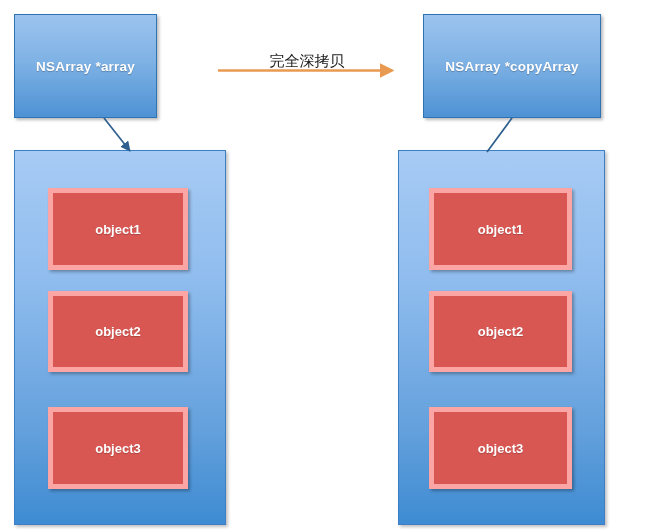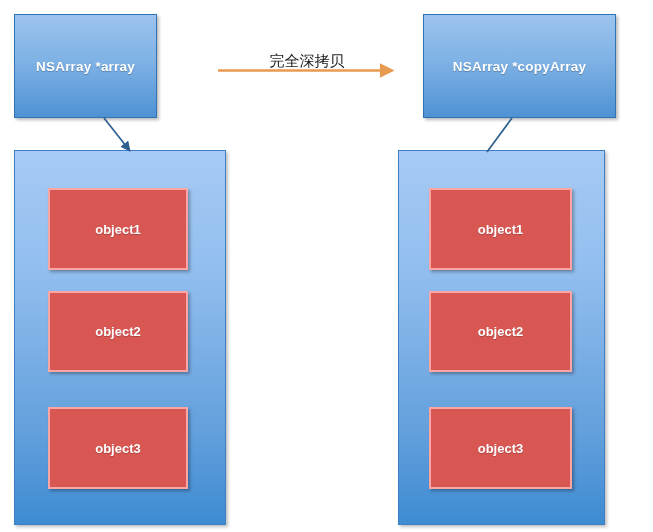--- a/index.html
+++ b/index.html
@@ -32,38 +32,38 @@
   .ptr-box .ptr-label {
     color: #ffffff;
     font-size: 13.5px;
     font-weight: bold;
     letter-spacing: 0.2px;
     text-shadow: 0 1px 1px rgba(0,0,0,0.25);
     white-space: nowrap;
   }
 
   #ptr-left  { left: 14px;  top: 14px; width: 143px; height: 104px; }
-  #ptr-right { left: 423px; top: 14px; width: 193px; height: 104px; }
+  #ptr-right { left: 423px; top: 14px; width: 178px; height: 104px; }
 
   
   .array-box {
     position: absolute;
     box-sizing: border-box;
     border: 1px solid #3C7FC4;
     background: linear-gradient(to bottom, #A7CBF4 0%, #8FBCEE 35%, #63A0DC 75%, #3E8BD2 100%);
     box-shadow: 2px 2px 3px rgba(0,0,0,0.25);
   }
   #array-left  { left: 14px;  top: 150px; width: 212px; height: 375px; }
   #array-right { left: 398px; top: 150px; width: 207px; height: 375px; }
 
   
   .obj-box {
     position: absolute;
     box-sizing: border-box;
-    border: 2px solid #fca5a5;
+    border: 5px solid #fca5a5;
     background: #D95753;
     box-shadow: 2px 2px 3px rgba(0,0,0,0.30);
     display: flex;
     align-items: center;
     justify-content: center;
   }
   .obj-box .obj-label {
     color: #ffffff;
     font-size: 13px;
     font-weight: bold;

